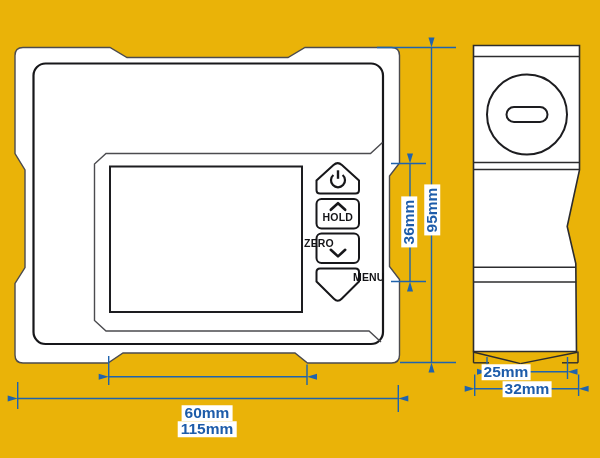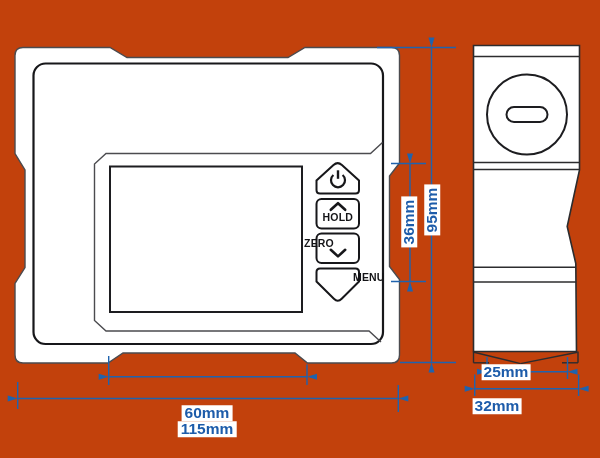--- a/index.html
+++ b/index.html
@@ -1,16 +1,16 @@
 <!DOCTYPE html>
 <html><head>
 <meta charset="utf-8">
 <style>
   html,body{margin:0;padding:0;background:#ffffff;}
-  .canvas{position:relative;width:600px;height:458px;background:#c2410c;overflow:hidden;
+  .canvas{position:relative;width:600px;height:458px;background:#eab308;overflow:hidden;
           font-family:"Liberation Sans", sans-serif;}
   .canvas svg{position:absolute;left:0;top:0;}
   .lbl{position:absolute;transform:translate(-50%,-50%);white-space:nowrap;line-height:1;
        background:#ffffff;padding:0 3px;color:#1d5caa;font-weight:700;font-size:15.5px;}
   .lbl.vert{transform:translate(-50%,-50%) rotate(-90deg);}
   .btnlbl{position:absolute;transform:translate(-50%,-50%);white-space:nowrap;line-height:1;
           color:#141417;font-weight:700;font-size:10.5px;letter-spacing:.2px;
           font-family:"Liberation Sans", sans-serif;}
 </style>
 </head>
@@ -126,15 +126,15 @@
 
   <div class="btnlbl" style="left:337.8px;top:216.8px;">HOLD</div>
   <div class="btnlbl" style="left:319px;top:243px;">ZERO</div>
   <div class="btnlbl" style="left:337.8px;top:276.8px;margin-left:31px;">MENU</div>
 
   <div class="lbl" style="left:207px;top:377px;margin-top:36px;">60mm</div>
   <div class="lbl" style="left:207px;top:421px;margin-top:8px;">115mm</div>
   <div class="lbl vert" style="left:408.5px;top:222px;">36mm</div>
   <div class="lbl vert" style="left:431.5px;top:210px;">95mm</div>
   <div class="lbl" style="left:506px;top:372px;padding:0 2px;">25mm</div>
-  <div class="lbl" style="left:497px;top:389.2px;padding:0 2px;margin-top:17px;">32mm</div>
+  <div class="lbl" style="left:527px;top:389.2px;padding:0 2px;">32mm</div>
 
 </div>
 
 </body></html>

